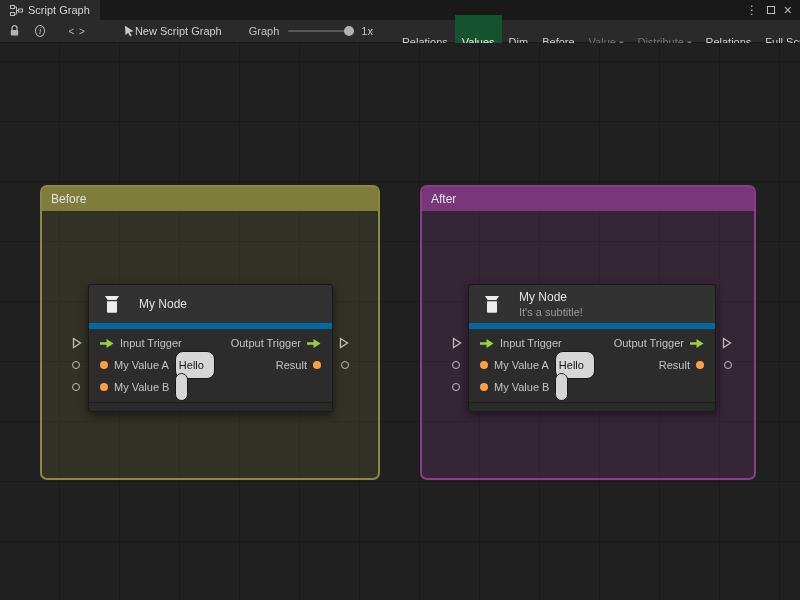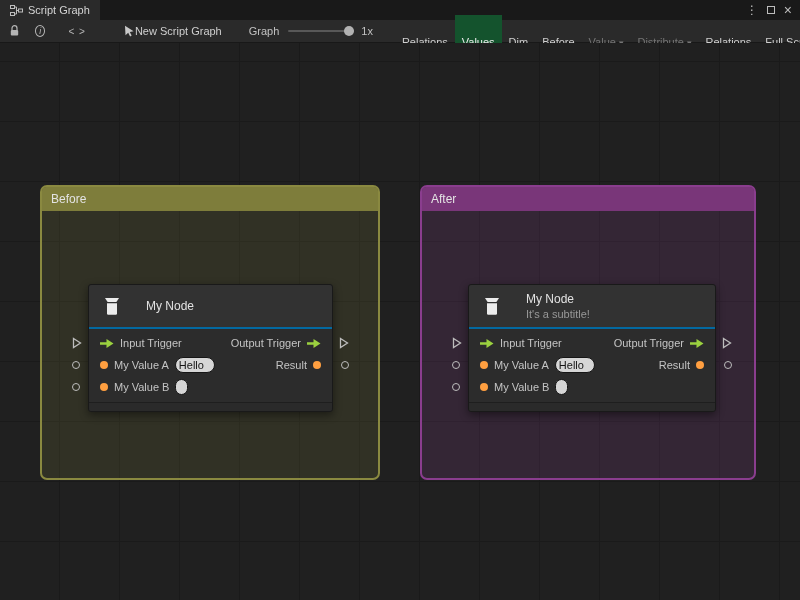--- a/index.html
+++ b/index.html
@@ -91,40 +91,40 @@
   .group-after .group-header { background: #793679; }
 
   
   .node {
     position: absolute; background: #2c2c2c; border: 1px solid #191919;
     border-radius: 3px; box-shadow: 0 3px 8px rgba(0,0,0,0.45);
   }
   .node-a { left: 88px; top: 241px; width: 245px; }
   .node-b { left: 468px; top: 241px; width: 248px; }
   .node-header {
-    min-height: 44px; background: #323232; border-bottom: 2px solid #0369a1;
-    display: flex; align-items: center; gap: 23px; padding: 0 12px;
+    min-height: 44px; background: #323232; border-bottom: 6px solid #0369a1;
+    display: flex; align-items: center; gap: 16px; padding: 0 12px;
     border-radius: 3px 3px 0 0;
   }
   .header-text { display: flex; flex-direction: column; justify-content: center; }
   .node-title { font-size: 12px; color: #e2e2e2; }
   .node-subtitle { font-size: 11px; color: #989898; margin-top: 2px; }
   .node-body { padding: 3px 0 4px; }
   .port-row {
     position: relative; height: 22px; display: flex; align-items: center;
     padding: 0 11px; font-size: 11px; color: #c4c4c4; gap: 6px;
   }
   .spacer { flex: 1; }
   .node-footer {
     height: 9px; background: #2a2a2a; border-top: 1px solid #1e1e1e;
     border-radius: 0 0 3px 3px;
   }
   .dot { width: 8px; height: 8px; border-radius: 50%; background: #FF9F40; flex: none; }
   .field {
-    height: 16px; background: #d6d6d6; border: 1px solid #161616; border-radius: 8px;
+    height: 28px; background: #d6d6d6; border: 1px solid #161616; border-radius: 8px;
     font-size: 11px; color: #141414; padding: 0 3px;
     font-family: "Liberation Sans", sans-serif;
   }
   .field.hello { width: 40px; }
   .field.mini { width: 13px; padding: 0; }
   .ext {
     position: absolute; top: 50%; transform: translateY(-50%);
     display: flex; align-items: center; justify-content: center;
   }
   .ext.left { left: -17px; }

